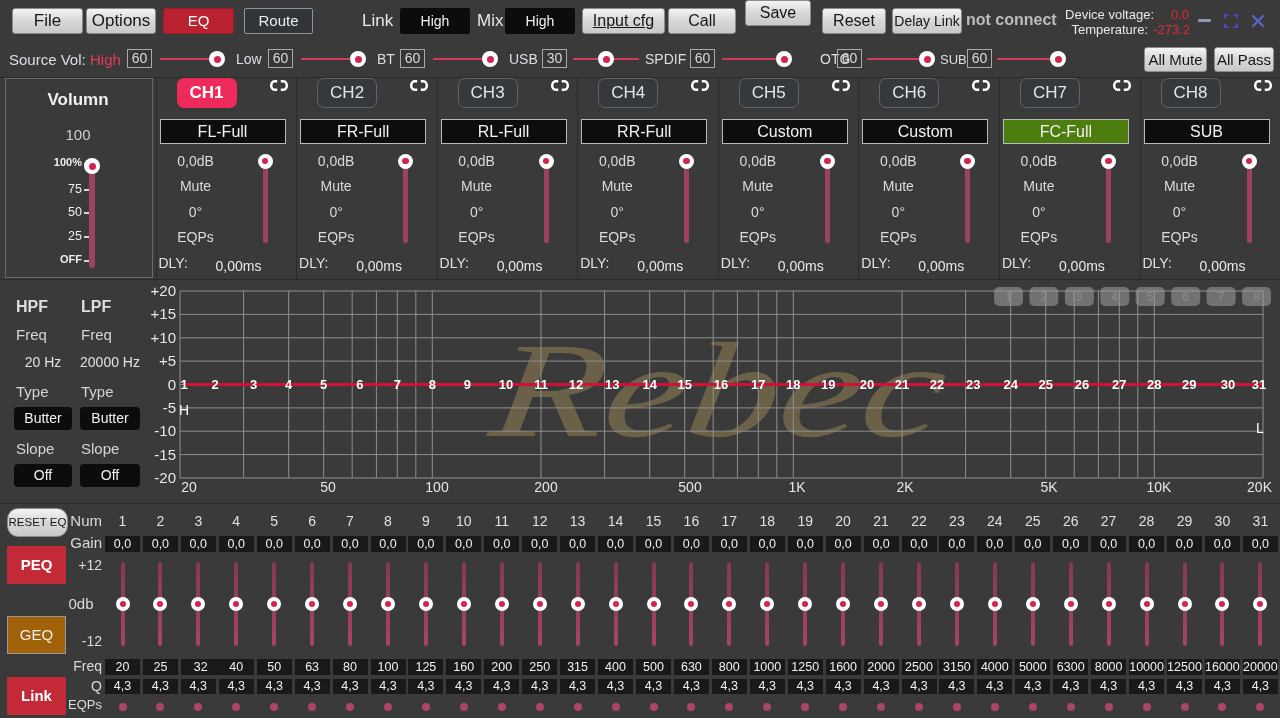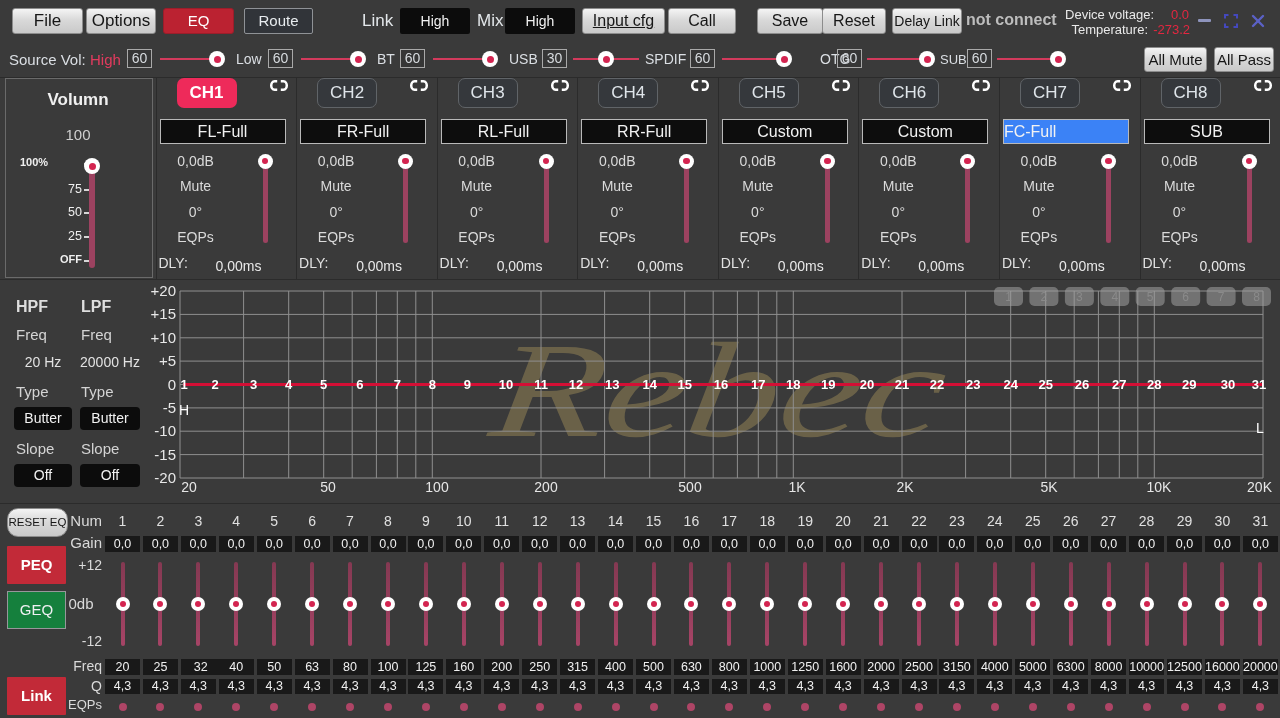--- a/index.html
+++ b/index.html
@@ -30,21 +30,21 @@
 <div class="btnL" style="left:12px;top:8px;width:69px;height:24px;line-height:24px;font-size:17px;">File</div>
 <div class="btnL" style="left:86px;top:8px;width:68px;height:24px;line-height:24px;font-size:17px;">Options</div>
 <div class="btnR" style="left:163px;top:8px;width:69px;height:24px;line-height:24px;font-size:15px;">EQ</div>
 <div class="btnD" style="left:244px;top:8px;width:67px;height:24px;line-height:24px;font-size:15px;">Route</div>
 <div class="lbl" style="left:362px;top:11px;font-size:17px;color:#e3e7ea">Link</div>
 <div class="blk" style="left:400px;top:8px;width:70px;height:26px;line-height:26px;font-size:14px">High</div>
 <div class="lbl" style="left:477px;top:11px;font-size:17px;color:#e3e7ea">Mix</div>
 <div class="blk" style="left:505px;top:8px;width:70px;height:26px;line-height:26px;font-size:14px">High</div>
 <div class="btnL" style="left:582px;top:8px;width:81px;height:24px;line-height:24px;font-size:16px;text-decoration:underline;">Input cfg</div>
 <div class="btnL" style="left:668px;top:8px;width:66px;height:24px;line-height:24px;font-size:16px;">Call</div>
-<div class="btnL" style="left:745px;top:8px;width:64px;height:24px;line-height:24px;font-size:16px;margin-left:12px;">Save</div>
+<div class="btnL" style="left:745px;top:0;width:64px;height:24px;line-height:24px;font-size:16px;">Save</div>
 <div class="btnL" style="left:822px;top:8px;width:62px;height:24px;line-height:24px;font-size:16px;">Reset</div>
 <div class="btnL" style="left:892px;top:8px;width:68px;height:24px;line-height:24px;font-size:14px;">Delay Link</div>
 <div class="lbl" style="left:966px;top:11px;font-size:16px;font-weight:bold;color:#bdbdbd">not connect</div>
 <div class="lbl" style="left:1064px;top:7px;width:90px;font-size:13px;text-align:right;color:#e9e9e9">Device voltage:</div>
 <div class="lbl" style="left:1157px;top:7px;width:32px;font-size:13px;text-align:right;color:#e32740">0.0</div>
 <div class="lbl" style="left:1064px;top:22px;width:84px;font-size:13px;text-align:right;color:#e9e9e9">Temperature:</div>
 <div class="lbl" style="left:1150px;top:22px;width:40px;font-size:13px;text-align:right;color:#e32740">-273.2</div>
 <div class="ab" style="left:1198px;top:19px;width:13px;height:3px;background:#8e94bc;border-radius:1px"></div>
 <svg class="ab" style="left:1224px;top:14px" width="14" height="14" viewBox="0 0 14 14">
 <g stroke="#4448bd" stroke-width="2" fill="none">
@@ -102,21 +102,21 @@
 <div class="htrack" style="left:997px;top:58px;width:61px"></div>
 <div class="knob" style="left:1050.0px;top:51px;width:16px;height:16px">
       <i style="left:4.5px;top:4.5px;width:7px;height:7px"></i>
     </div>
 <div class="btnL" style="left:1144px;top:47px;width:61px;height:23px;line-height:23px;font-size:15px;">All Mute</div>
 <div class="btnL" style="left:1214px;top:47px;width:58px;height:23px;line-height:23px;font-size:15px;">All Pass</div>
 <div class="ab" style="left:5px;top:78px;width:146px;height:198px;border:1px solid #6a6a6a"></div>
 <div class="lbl" style="left:5px;top:90px;width:146px;text-align:center;font-size:17px;font-weight:600;color:#f0f0f0">Volumn</div>
 <div class="lbl" style="left:5px;top:126px;width:146px;text-align:center;font-size:15px;color:#cfcfcf">100</div>
 <div class="vtrack" style="left:89px;top:164px;width:6px;height:104px"></div>
-<div class="lbl" style="left:20px;top:156px;width:62px;text-align:left;font-size:11px;font-weight:bold;color:#efefef">100%</div>
+<div class="lbl" style="left:20px;top:156px;width:62px;text-align:right;font-size:11px;font-weight:bold;color:#efefef">100%</div>
 <div class="ab" style="left:84px;top:163px;width:5px;height:1.6px;background:#d6d6d6"></div>
 <div class="lbl" style="left:20px;top:182px;width:62px;text-align:right;font-size:12.5px;font-weight:normal;color:#efefef">75</div>
 <div class="ab" style="left:84px;top:189px;width:5px;height:1.6px;background:#d6d6d6"></div>
 <div class="lbl" style="left:20px;top:205px;width:62px;text-align:right;font-size:12.5px;font-weight:normal;color:#efefef">50</div>
 <div class="ab" style="left:84px;top:212px;width:5px;height:1.6px;background:#d6d6d6"></div>
 <div class="lbl" style="left:20px;top:229px;width:62px;text-align:right;font-size:12.5px;font-weight:normal;color:#efefef">25</div>
 <div class="ab" style="left:84px;top:236px;width:5px;height:1.6px;background:#d6d6d6"></div>
 <div class="lbl" style="left:20px;top:253px;width:62px;text-align:right;font-size:11px;font-weight:bold;color:#efefef">OFF</div>
 <div class="ab" style="left:84px;top:260px;width:5px;height:1.6px;background:#d6d6d6"></div>
 <div class="knob" style="left:84px;top:158px;width:16px;height:16px">
@@ -239,21 +239,21 @@
     </div>
 <div class="lbl" style="left:861.3px;top:255px;font-size:14px;color:#e2e2e2">DLY:</div>
 <div class="lbl" style="left:898.3px;top:258px;width:86px;text-align:center;font-size:14px;color:#e8e8e8">0,00ms</div>
 <div class="ab" style="left:1019.9px;top:78px;width:60px;height:30px;background:#35383c;border:1px solid #606468;border-radius:7px;color:#dfe5ea;text-align:center;line-height:28px;font-size:17px;box-sizing:border-box">CH7</div>
 <svg class="ab" style="left:1111.9px;top:80px" width="20" height="11" viewBox="0 0 20 11">
 <g stroke="#fff" stroke-width="2.5" fill="none" stroke-linecap="butt">
 <path d="M8.2 1.3 H5.6 C1.1 1.3 1.1 9.7 5.6 9.7 H8.2"></path>
 <path d="M11.8 1.3 H14.4 C18.9 1.3 18.9 9.7 14.4 9.7 H11.8"></path>
       </g>
     </svg>
-<div class="ab" style="left:1002.9px;top:119px;width:126px;height:25px;background:#3b82f6;border:1px solid #b9b9b9;box-sizing:border-box;color:#f2f2f2;line-height:23px;font-size:16px">FC-Full</div>
+<div class="ab" style="left:1002.9px;top:119px;width:126px;height:25px;background:#4d7c0f;border:1px solid #b9b9b9;box-sizing:border-box;color:#f2f2f2;text-align:center;line-height:23px;font-size:16px">FC-Full</div>
 <div class="lbl" style="left:998.9px;top:153px;width:80px;text-align:center;font-size:14px;color:#dadada">0,0dB</div>
 <div class="lbl" style="left:998.9px;top:178px;width:80px;text-align:center;font-size:14px;color:#dadada">Mute</div>
 <div class="lbl" style="left:998.9px;top:204px;width:80px;text-align:center;font-size:14px;color:#dadada">0°</div>
 <div class="lbl" style="left:998.9px;top:229px;width:80px;text-align:center;font-size:14px;color:#dadada">EQPs</div>
 <div class="vtrack" style="left:1105.9px;top:163px;width:5px;height:80px"></div>
 <div class="knob" style="left:1100.9px;top:153.5px;width:15px;height:15px">
       <i style="left:4.2px;top:4.2px;width:6.6px;height:6.6px"></i>
     </div>
 <div class="lbl" style="left:1001.9px;top:255px;font-size:14px;color:#e2e2e2">DLY:</div>
 <div class="lbl" style="left:1038.9px;top:258px;width:86px;text-align:center;font-size:14px;color:#e8e8e8">0,00ms</div>
@@ -403,21 +403,21 @@
         <rect x="1171.2" y="7" width="29" height="19" rx="5" fill="#a0a0a0" opacity="0.55"></rect>
         <text x="1185.7" y="21" font-size="12" fill="#8d8d8d" text-anchor="middle" opacity="0.9">6</text>
         <rect x="1206.6" y="7" width="29" height="19" rx="5" fill="#a0a0a0" opacity="0.55"></rect>
         <text x="1221.1" y="21" font-size="12" fill="#8d8d8d" text-anchor="middle" opacity="0.9">7</text>
         <rect x="1242.0" y="7" width="29" height="19" rx="5" fill="#a0a0a0" opacity="0.55"></rect>
         <text x="1256.5" y="21" font-size="12" fill="#8d8d8d" text-anchor="middle" opacity="0.9">8</text>
       </g>
     </svg>
 <div class="btnL" style="left:7px;top:508px;width:59px;height:27px;line-height:27px;font-size:11.5px;border-radius:11px;">RESET EQ</div>
 <div class="ab" style="left:7px;top:546px;width:59px;height:38px;background:#c22a38;color:#fff;text-align:center;line-height:38px;font-size:15px;font-weight:600;border-radius:1px">PEQ</div>
-<div class="ab" style="left:7px;top:591px;width:59px;height:38px;background:#15803d;border:1px solid #97979b;box-sizing:border-box;color:#eef0f2;text-align:center;line-height:36px;font-size:15px">GEQ</div>
+<div class="ab" style="left:7px;top:616px;width:59px;height:38px;background:#a16207;border:1px solid #97979b;box-sizing:border-box;color:#eef0f2;text-align:center;line-height:36px;font-size:15px">GEQ</div>
 <div class="ab" style="left:7px;top:677px;width:59px;height:38px;background:#c22a38;color:#fff;text-align:center;line-height:38px;font-size:15px;font-weight:600;border-radius:1px">Link</div>
 <div class="lbl" style="left:60px;top:512px;width:42px;text-align:right;font-size:15px;color:#dadada">Num</div>
 <div class="lbl" style="left:60px;top:534px;width:42px;text-align:right;font-size:15px;color:#dadada">Gain</div>
 <div class="lbl" style="left:60px;top:557px;width:42px;text-align:right;font-size:14px;color:#dadada">+12</div>
 <div class="lbl" style="left:60px;top:595px;width:42px;text-align:center;font-size:15px;color:#dadada">0db</div>
 <div class="lbl" style="left:60px;top:633px;width:42px;text-align:right;font-size:14px;color:#dadada">-12</div>
 <div class="lbl" style="left:60px;top:658px;width:42px;text-align:right;font-size:14px;color:#dadada">Freq</div>
 <div class="lbl" style="left:60px;top:678px;width:42px;text-align:right;font-size:14px;color:#dadada">Q</div>
 <div class="lbl" style="left:60px;top:697px;width:42px;text-align:right;font-size:13px;color:#dadada">EQPs</div>
 <div class="lbl" style="left:104.5px;top:513px;width:36px;text-align:center;font-size:14px;color:#e0e0e0">1</div>

